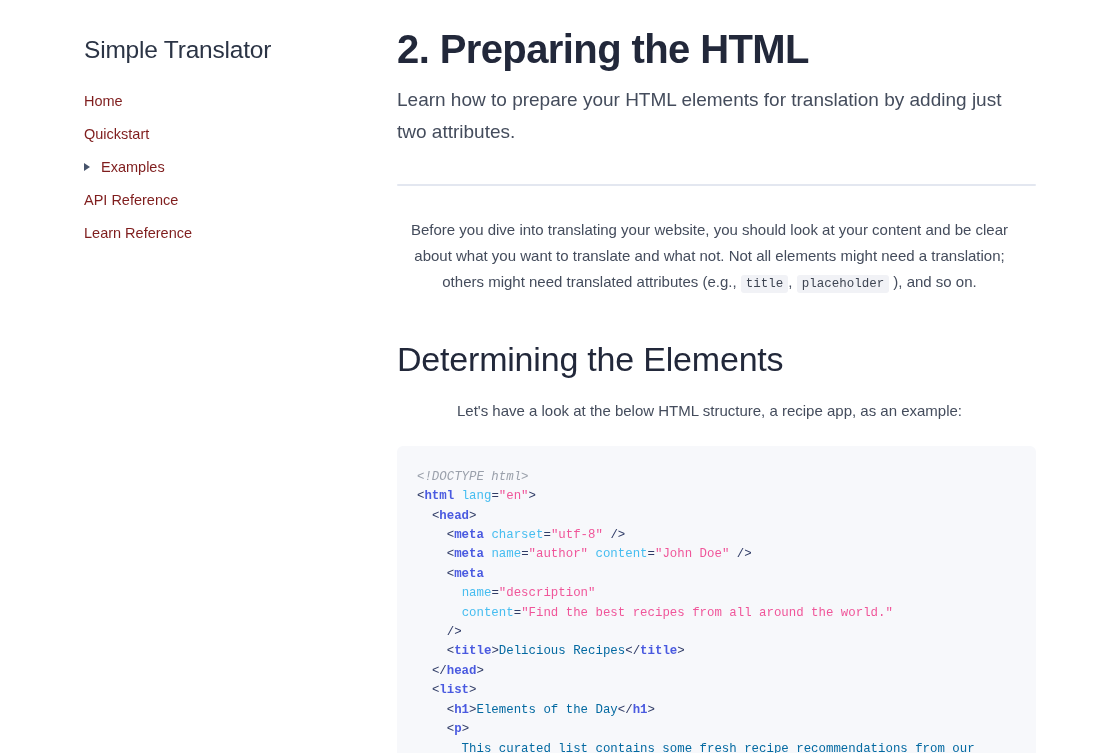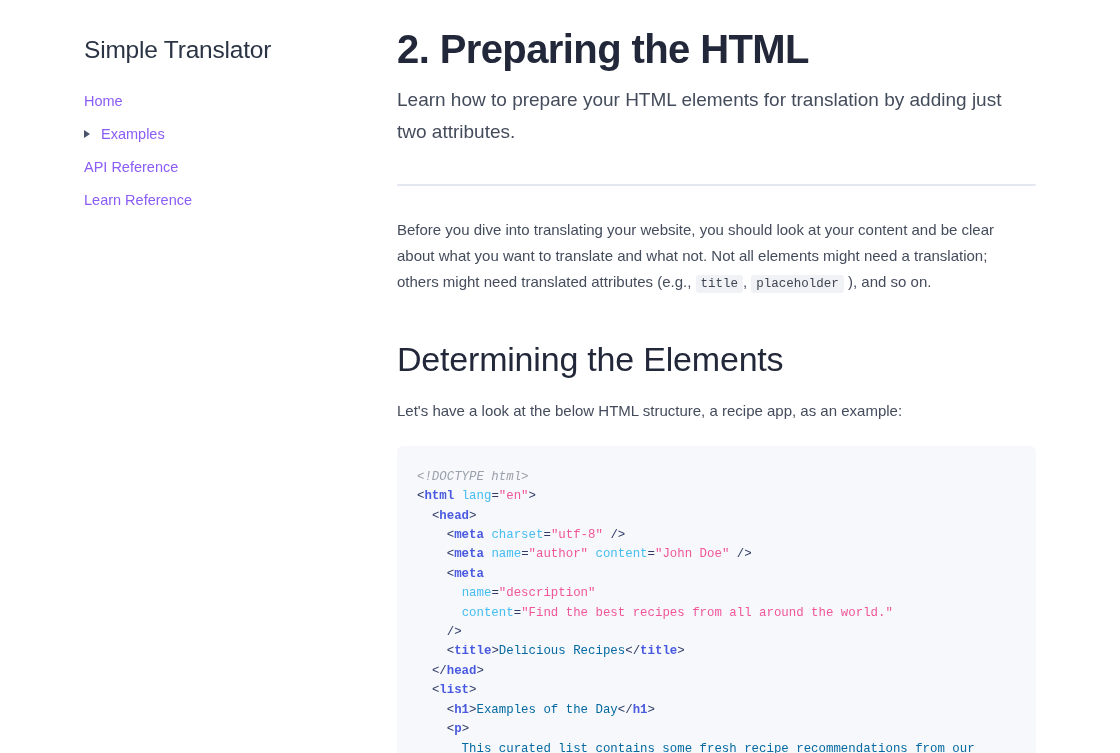--- a/index.html
+++ b/index.html
@@ -37,21 +37,21 @@
     margin: 0 0 28px 0;
     line-height: 1.3;
   }
   .nav {
     display: block;
   }
   .nav-item {
     display: block;
     font-size: 14.5px;
     line-height: 1;
-    color: #8b5cf6;
+    color: #7f1d1d;
     text-decoration: none;
     padding: 0;
     margin-bottom: 18.5px;
     position: relative;
     white-space: nowrap;
   }
   .nav-item.has-children {
     padding-left: 17px;
   }
   .caret {
@@ -95,20 +95,21 @@
     border: 0;
     margin: 35px 0 31px 0;
     border-radius: 1px;
   }
   p.body-text {
     font-size: 15px;
     line-height: 1.72;
     color: #444c5c;
     margin: 0 0 0 0;
     max-width: 625px;
+    text-align: center;
   }
   code.inline {
     font-family: "Liberation Mono", "DejaVu Sans Mono", monospace;
     font-size: 12.5px;
     background: #f1f2f6;
     color: #3d4451;
     padding: 2px 5px;
     border-radius: 3px;
     white-space: nowrap;
   }
@@ -148,20 +149,21 @@
 </style>
 </head>
 <body>
 
 <div class="page">
 
   <aside class="sidebar">
     <div class="site-title">Simple Translator</div>
     <nav class="nav">
         <a class="nav-item" href="#"><span>Home</span></a>
+        <a class="nav-item" href="#"><span>Quickstart</span></a>
         <a class="nav-item has-children" href="#"><span class="caret"></span><span>Examples</span></a>
         <a class="nav-item" href="#"><span>API Reference</span></a>
         <a class="nav-item" href="#"><span>Learn Reference</span></a>
       </nav>
   </aside>
 
   <main class="main">
 
     <h1 class="doc-title">2. Preparing the HTML</h1>
 
@@ -181,21 +183,21 @@
 <span><span class="tok-text">  </span><span class="tok-punct">&lt;</span><span class="tok-tag">head</span><span class="tok-punct">&gt;</span></span>
 <span><span class="tok-text">    </span><span class="tok-punct">&lt;</span><span class="tok-tag">meta</span><span class="tok-text"> </span><span class="tok-attr">charset</span><span class="tok-eq">=</span><span class="tok-str">"utf-8"</span><span class="tok-text"> </span><span class="tok-punct">/&gt;</span></span>
 <span><span class="tok-text">    </span><span class="tok-punct">&lt;</span><span class="tok-tag">meta</span><span class="tok-text"> </span><span class="tok-attr">name</span><span class="tok-eq">=</span><span class="tok-str">"author"</span><span class="tok-text"> </span><span class="tok-attr">content</span><span class="tok-eq">=</span><span class="tok-str">"John Doe"</span><span class="tok-text"> </span><span class="tok-punct">/&gt;</span></span>
 <span><span class="tok-text">    </span><span class="tok-punct">&lt;</span><span class="tok-tag">meta</span></span>
 <span><span class="tok-text">      </span><span class="tok-attr">name</span><span class="tok-eq">=</span><span class="tok-str">"description"</span></span>
 <span><span class="tok-text">      </span><span class="tok-attr">content</span><span class="tok-eq">=</span><span class="tok-str">"Find the best recipes from all around the world."</span></span>
 <span><span class="tok-text">    </span><span class="tok-punct">/&gt;</span></span>
 <span><span class="tok-text">    </span><span class="tok-punct">&lt;</span><span class="tok-tag">title</span><span class="tok-punct">&gt;</span><span class="tok-text">Delicious Recipes</span><span class="tok-punct">&lt;/</span><span class="tok-tag">title</span><span class="tok-punct">&gt;</span></span>
 <span><span class="tok-text">  </span><span class="tok-punct">&lt;/</span><span class="tok-tag">head</span><span class="tok-punct">&gt;</span></span>
 <span><span class="tok-text">  </span><span class="tok-punct">&lt;</span><span class="tok-tag">list</span><span class="tok-punct">&gt;</span></span>
-<span><span class="tok-text">    </span><span class="tok-punct">&lt;</span><span class="tok-tag">h1</span><span class="tok-punct">&gt;</span><span class="tok-text">Examples of the Day</span><span class="tok-punct">&lt;/</span><span class="tok-tag">h1</span><span class="tok-punct">&gt;</span></span>
+<span><span class="tok-text">    </span><span class="tok-punct">&lt;</span><span class="tok-tag">h1</span><span class="tok-punct">&gt;</span><span class="tok-text">Elements of the Day</span><span class="tok-punct">&lt;/</span><span class="tok-tag">h1</span><span class="tok-punct">&gt;</span></span>
 <span><span class="tok-text">    </span><span class="tok-punct">&lt;</span><span class="tok-tag">p</span><span class="tok-punct">&gt;</span></span>
 <span><span class="tok-text">      This curated list contains some fresh recipe recommendations from our</span></span>
 <span><span class="tok-text">      chefs, ready for your kitchen.</span></span>
 <span><span class="tok-text">    </span><span class="tok-punct">&lt;/</span><span class="tok-tag">p</span><span class="tok-punct">&gt;</span></span></pre>
     </div>
 
   </main>
 </div>
 
 </body></html>

